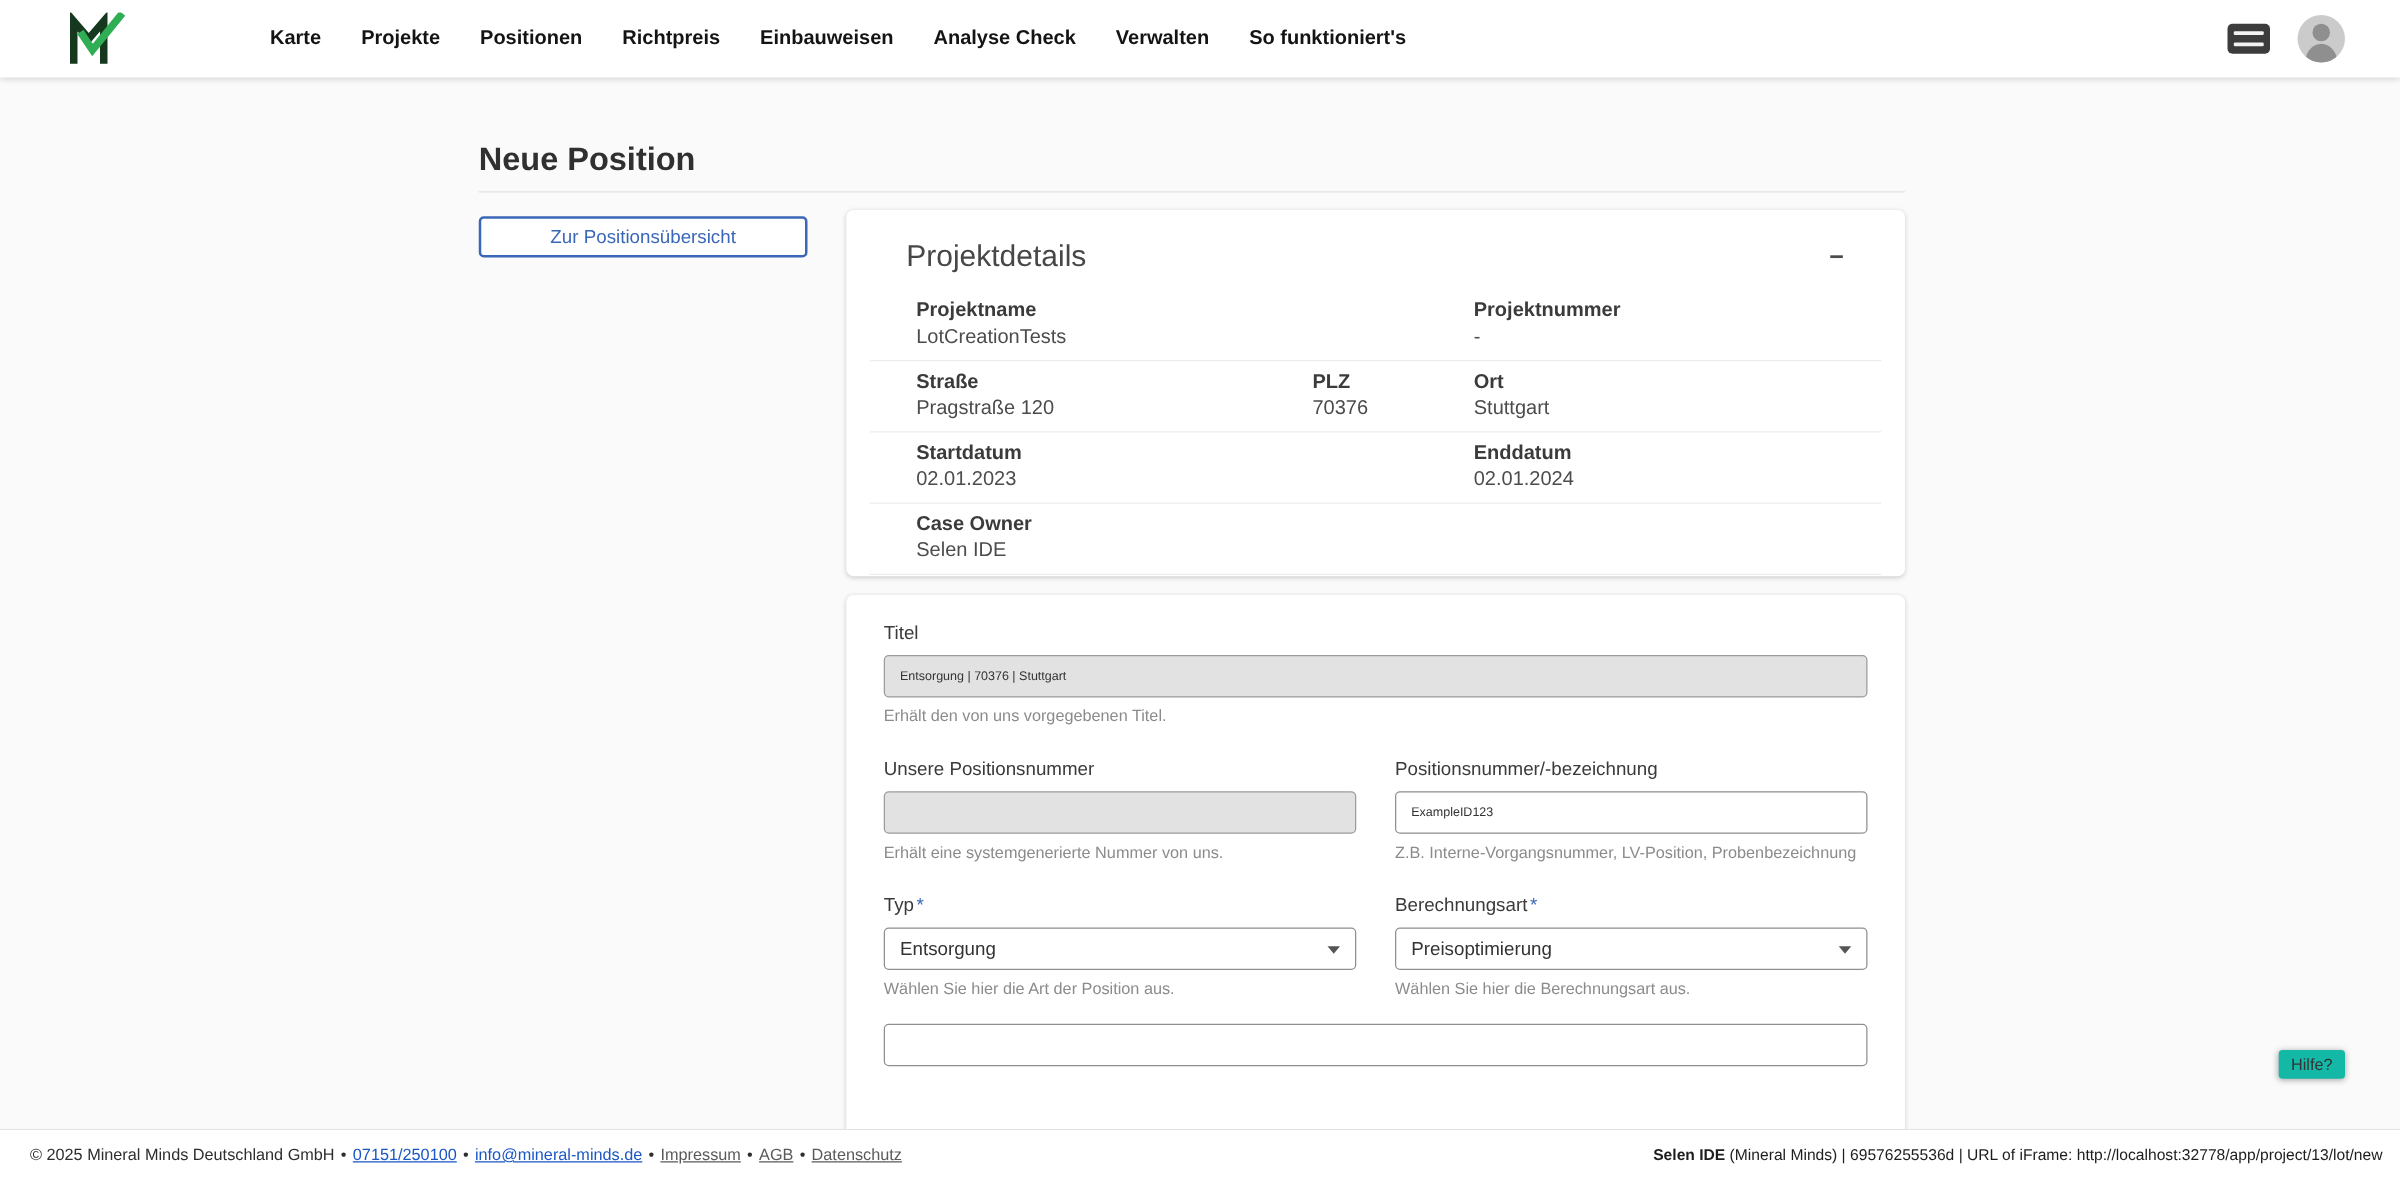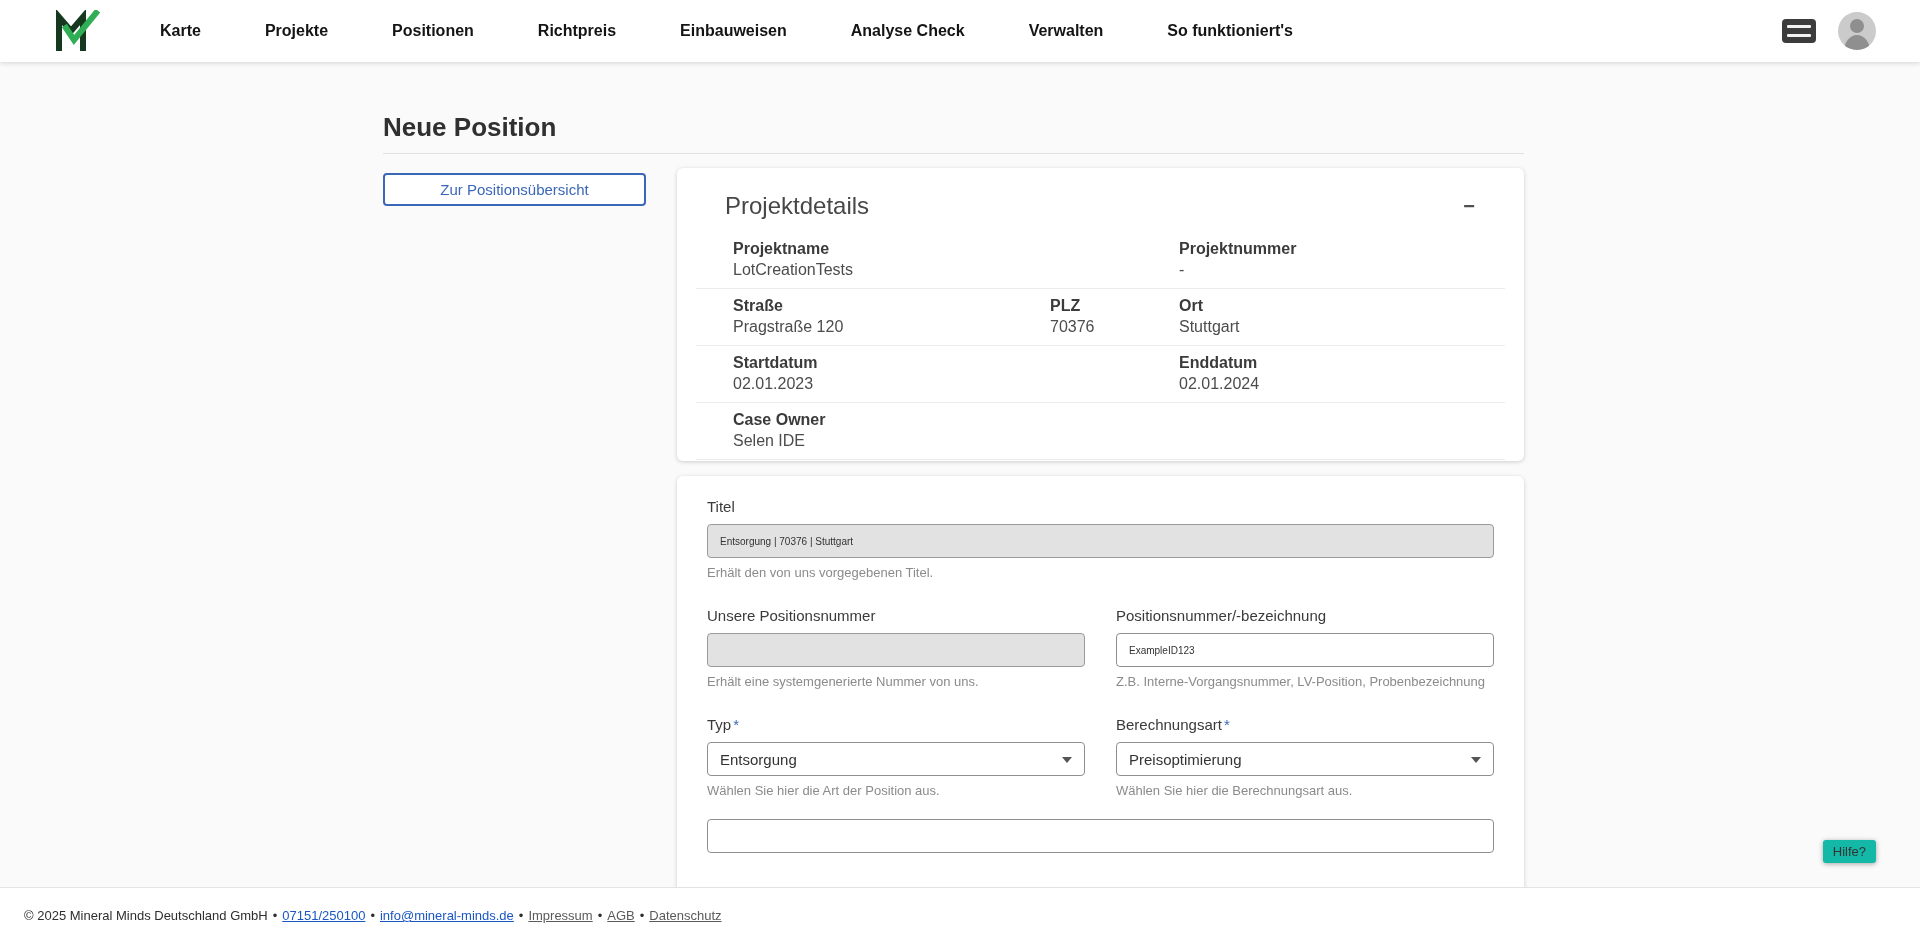--- a/index.html
+++ b/index.html
@@ -13,21 +13,21 @@
 
   
   .topbar {
     height:62px; background:#fff;
     box-shadow:0 1px 5px rgba(0,0,0,.16);
     display:flex; align-items:center;
     padding:0 44px 0 54px;
     position:relative; z-index:5;
   }
   .logo { width:46px; height:42px; display:flex; align-items:center; cursor:pointer; }
-  .nav-links { display:flex; gap:64px; margin-left:60px;align-items:flex-end; }
+  .nav-links { display:flex; gap:32px; margin-left:116px;align-items:flex-end; }
   .nav-link {
     font-size:16px; font-weight:600; color:#141414;
     text-decoration:none; cursor:pointer; white-space:nowrap;
   }
   .nav-right { margin-left:auto; display:flex; align-items:center; gap:22px; }
   .kb-icon { width:34px; height:24px; background:#3c3c3c; border-radius:4px; position:relative; cursor:pointer; }
   .kb-icon::before, .kb-icon::after {
     content:""; position:absolute; left:5px; right:5px; height:3px;
     background:#f2f2f2; border-radius:1px;
   }
@@ -105,21 +105,21 @@
 
   
   .help-badge {
     position:fixed; right:44px; bottom:80px; background:#14b8a6; border-radius:3px;
     box-shadow:0 1px 5px rgba(0,0,0,.35); padding:4px 10px; font-size:13px; color:#333;
     cursor:pointer; z-index:15;
   }
 
   
   .footer {
-    position:fixed; left:0; right:0; bottom:0; height:56px; background:#fff;
+    position:fixed; left:0; right:0; bottom:0; height:40px; background:#fff;
     border-top:1px solid #e3e3e3; display:flex; align-items:center; justify-content:space-between;
     padding:0 14px 0 24px; font-size:13px; color:#2e2e2e; z-index:20;
   }
   .f-left { display:flex; align-items:center; white-space:nowrap; }
   .f-sep { margin:0 5px; }
   .f-link-blue { color:var(--link_blue, #1a56c4); text-decoration:underline; cursor:pointer; }
   .f-link-gray { color:#5a5a5a; text-decoration:underline; cursor:pointer; }
   .f-right { font-size:12.5px; color:#1d1d1d; white-space:nowrap; }
   .f-right b { font-weight:700; }
 </style>
@@ -269,13 +269,16 @@
     <a class="f-link-blue">07151/250100</a>
     <span class="f-sep">•</span>
     <a class="f-link-blue">info@mineral-minds.de</a>
     <span class="f-sep">•</span>
     <a class="f-link-gray">Impressum</a>
     <span class="f-sep">•</span>
     <a class="f-link-gray">AGB</a>
     <span class="f-sep">•</span>
     <a class="f-link-gray">Datenschutz</a>
   </div>
+  <div class="f-right">
+    <b>Selen IDE</b><span> (Mineral Minds) | 69576255536d | URL of iFrame: http://localhost:32778/app/project/13/lot/new</span>
+  </div>
 </footer>
 
 </body></html>

